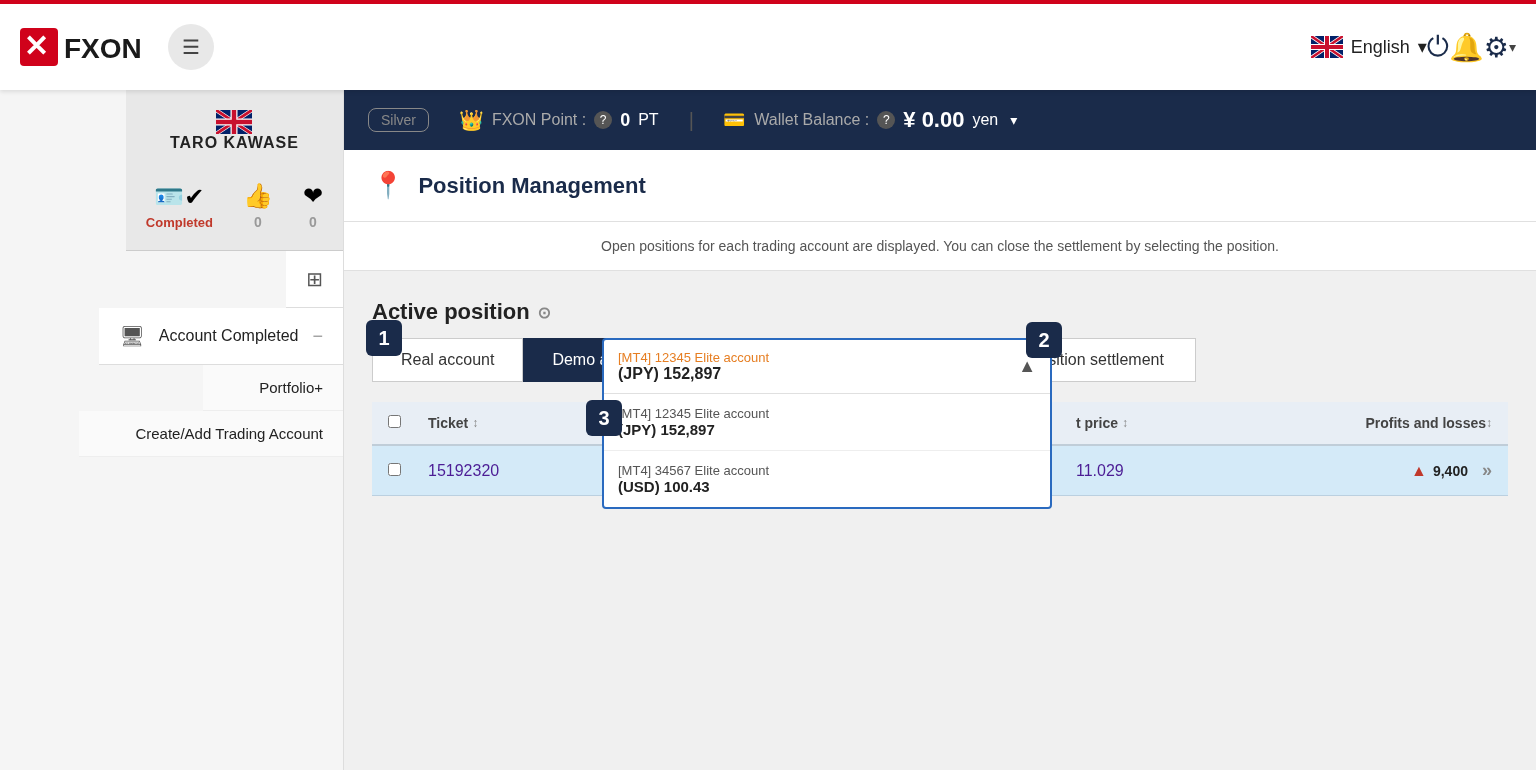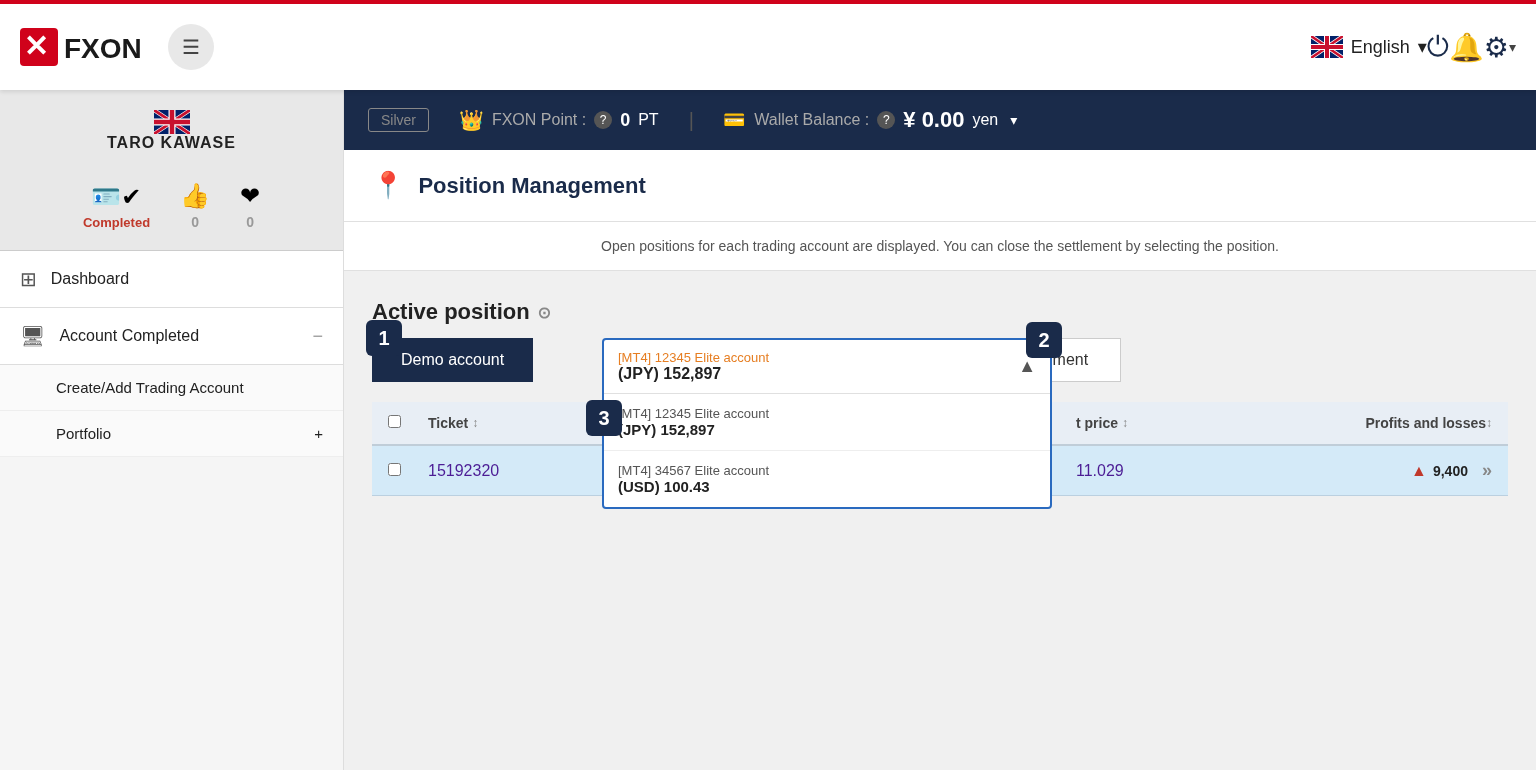--- a/index.html
+++ b/index.html
@@ -38,20 +38,21 @@
     
     .layout { display: flex; height: calc(770px - 90px); }
 
     
     .sidebar {
       width: 344px; min-width: 344px;
       background: #f5f5f5;
       border-right: 1px solid #ddd;
       display: flex; flex-direction: column;
       overflow-y: auto;
+      align-items: flex-end;
     }
     .profile-section {
       background: #e8e8e8;
       padding: 20px;
       display: flex; flex-direction: column; align-items: center;
       border-bottom: 1px solid #ccc;
     }
     .username { font-size: 16px; font-weight: bold; color: #222; margin-bottom: 14px; letter-spacing: 1px; }
     .avatar {
       width: 90px; height: 90px; border-radius: 50%;
@@ -92,21 +93,21 @@
       flex: 1; overflow-y: auto; background: #f0f0f0;
     }
 
     
     .stats-bar {
       background: #1a2b4a; color: #fff;
       display: flex; align-items: center; gap: 30px;
       padding: 0 24px; height: 60px;
     }
     .silver-badge {
-      border: 1px solid #888; border-radius: 3px;
+      border: 1px solid #888; border-radius: 8px;
       padding: 3px 12px; font-size: 14px; color: #888; background: transparent;
     }
     .stats-bar-item { display: flex; align-items: center; gap: 8px; font-size: 16px; }
     .stats-bar-item .label { color: #aaa; }
     .stats-bar-item .value { font-weight: bold; font-size: 18px; }
     .help-icon { width: 18px; height: 18px; border-radius: 50%; background: #555; display: inline-flex; align-items: center; justify-content: center; font-size: 12px; cursor: pointer; }
     .wallet-amount { font-size: 22px; font-weight: bold; }
     .chevron-down { font-size: 14px; margin-left: 4px; cursor: pointer; }
     .crown-icon { font-size: 20px; }
     .wallet-icon { font-size: 18px; }
@@ -265,33 +266,32 @@
         </div>
         <div class="stat-item">
           <span class="stat-icon">❤</span>
           <span class="stat-value">0</span>
         </div>
       </div>
     </div>
 
     <div class="nav-item">
       <span class="nav-icon">⊞</span>
-      <span class="nav-label">Dashboard</span>
     </div>
     <div class="nav-item">
       <span class="nav-icon">🖥</span>
       <span class="nav-label">Account Completed</span>
       <span class="nav-expand">−</span>
     </div>
-    <div class="sub-nav-item">
-      <span>Create/Add Trading Account</span>
-    </div>
     <div class="sub-nav-item" style="display:flex;justify-content:space-between;align-items:center;">
       <span>Portfolio</span>
       <span>+</span>
+    </div>
+    <div class="sub-nav-item">
+      <span>Create/Add Trading Account</span>
     </div>
   </div>
 
   <div class="main-content">
 
     <div class="stats-bar">
       <div class="silver-badge">Silver</div>
       <div class="stats-bar-item">
         <span class="crown-icon">👑</span>
         <span class="label">FXON Point :</span>
@@ -321,20 +321,21 @@
       <div class="section-title">
         <span>Active position</span>
         <span class="section-help">⊙</span>
       </div>
 
       <div style="position:relative; margin-bottom: 20px;">
 
         <div class="step-badge" style="left: -6px; top: -18px;">1</div>
 
         <div style="display:flex; align-items:center; gap:0;">
+          <button class="tab-btn">Real account</button>
           <button class="tab-btn active">Demo account</button>
 
           <div class="dropdown-wrapper">
 
             <div class="step-badge" style="position:absolute; right: -12px; top: -18px; background:#1a2b4a;">2</div>
 
             <div class="dropdown-selected">
               <div class="dropdown-selected-info">
                 <div class="d-acct-name">[MT4] 12345 Elite account</div>
                 <div class="d-acct-balance">(JPY) 152,897</div>

